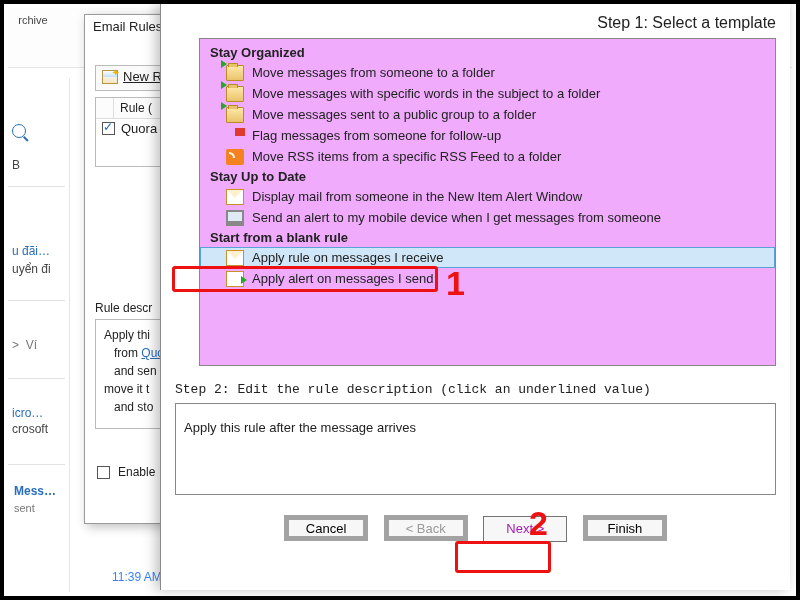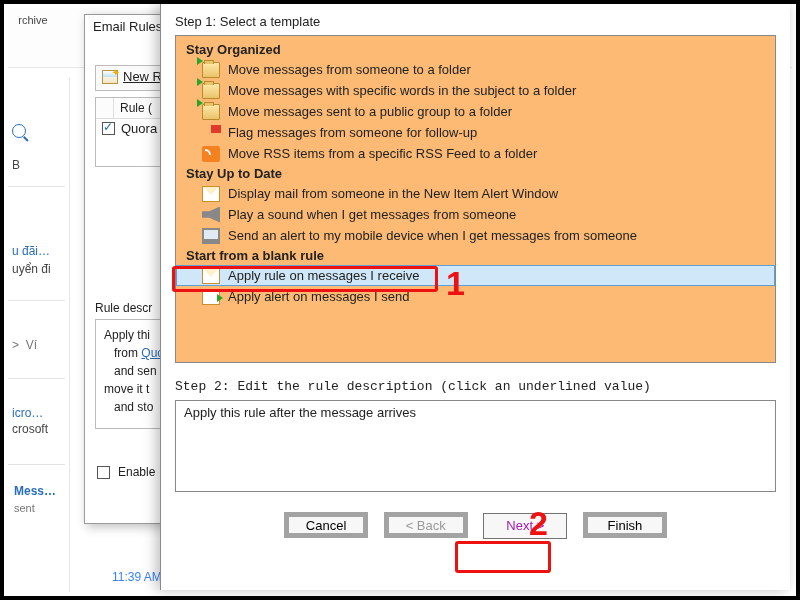--- a/index.html
+++ b/index.html
@@ -98,24 +98,25 @@
     width:80px; height:24px; margin-left:6px; background:#f6f6f6;
     border:1px solid #adadad; font-size:12px; color:#555;
   }
 
   
   .wizard{
     position:absolute; left:156px; top:0; right:6px; bottom:6px;
     background:#fff; border-left:1px solid #8a8a8a; box-shadow:-4px 0 12px rgba(0,0,0,.25);
     padding:8px 14px 0 14px;
   }
-  .step-label{font-size:13px; margin:2px 0 6px 0; }
+  .step-label{font-size:16px; margin:2px 0 6px 0;text-align:right; }
   .template-list{
     border:1px solid #888; height:328px; overflow:hidden; padding:4px 0 4px 0;
-    background:#fdba74;
+    background:#f0abfc;
+    margin-left:24px;
   }
   .grp-head{font-weight:700; padding:2px 10px; font-size:13px;}
   .tmpl-row{
     display:flex; align-items:center; gap:8px; padding:2px 6px 2px 26px;
     font-size:13px; height:21px;
   }
   .tmpl-row .ico{width:18px; height:16px; position:relative; flex:none;}
   .tmpl-row.sel{
     background:#cfe7f8; border:1px solid #5aa1d8; padding-left:25px;
   }
@@ -135,21 +136,21 @@
   .ico-mail{background:#fff;border:1px solid #c8902d;}
   .ico-mail::before{content:"";position:absolute;inset:0;border-top:8px solid #fff0cc;clip-path:polygon(0 0,50% 60%,100% 0);}
   .ico-speaker{background:#888;clip-path:polygon(0 30%,40% 30%,100% 0,100% 100%,40% 70%,0 70%);}
   .ico-phone{background:#888;}
   .ico-phone::before{content:"";position:absolute;left:2px;top:2px;right:2px;bottom:5px;background:#dfeaf4;}
   .ico-send{background:#fff;border:1px solid #c8902d;}
   .ico-send::after{content:"";position:absolute;right:-4px;top:4px;width:0;height:0;border-left:6px solid #2aa52a;border-top:4px solid transparent;border-bottom:4px solid transparent;}
 
   .step2-label{font-size:13px; margin-top:16px;font-family:Liberation Mono, monospace;}
   .desc2-box{
-    margin-top:6px; border:1px solid #888; height:92px; padding:4px 8px; font-size:13px;
+    margin-top:6px; border:1px solid #888; height:92px; padding:16px 8px; font-size:13px;
   }
 
   .wizard-buttons{
     margin-top:20px; text-align:center;
   }
   .wizard-buttons button{
     width:84px; height:26px; margin:0 6px;
     background:#f7f7f7; border:5px solid #a3a3a3; font-size:13px;
   }
   .wizard-buttons button:disabled{color:#9a9a9a;}
@@ -267,24 +268,20 @@
       <span>Move RSS items from a specific RSS Feed to a folder</span>
     </div>
 
     <div class="grp-head">Stay Up to Date</div>
 
     <div class="tmpl-row">
       <span class="ico ico-mail"></span>
       <span>Display mail from someone in the New Item Alert Window</span>
     </div>
     <div class="tmpl-row">
-      <span class="ico ico-speaker"></span>
-      <span>Play a sound when I get messages from someone</span>
-    </div>
-    <div class="tmpl-row">
       <span class="ico ico-phone"></span>
       <span>Send an alert to my mobile device when I get messages from someone</span>
     </div>
 
     <div class="grp-head">Start from a blank rule</div>
 
     <div class="tmpl-row sel">
       <span class="ico ico-mail"></span>
       <span>Apply rule on messages I receive</span>
     </div>

